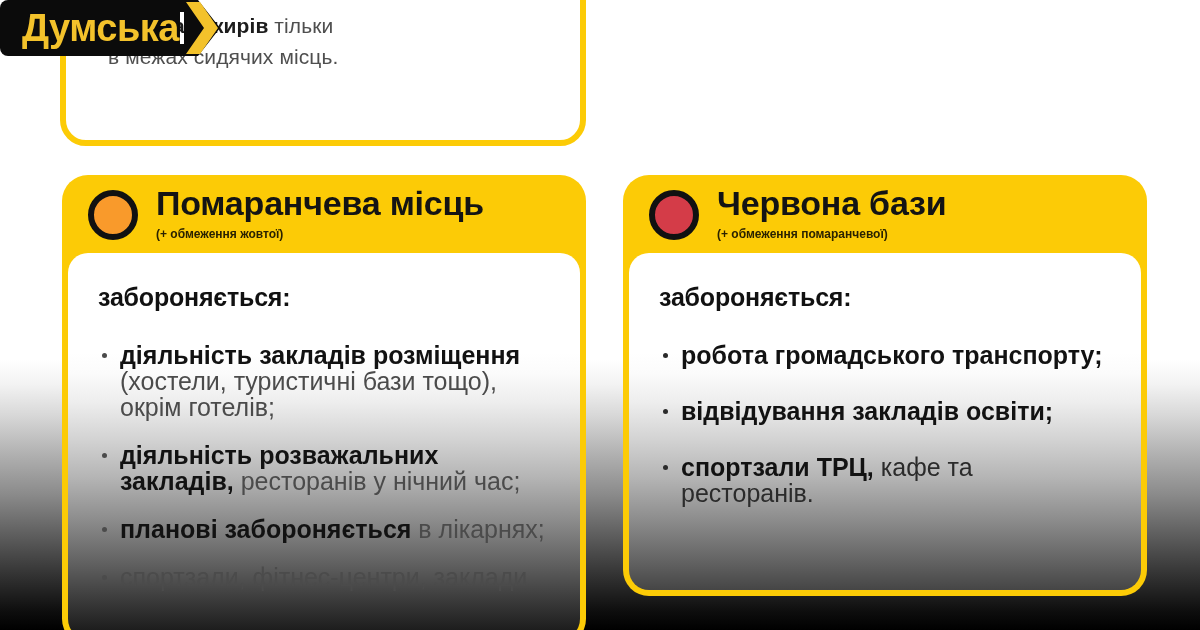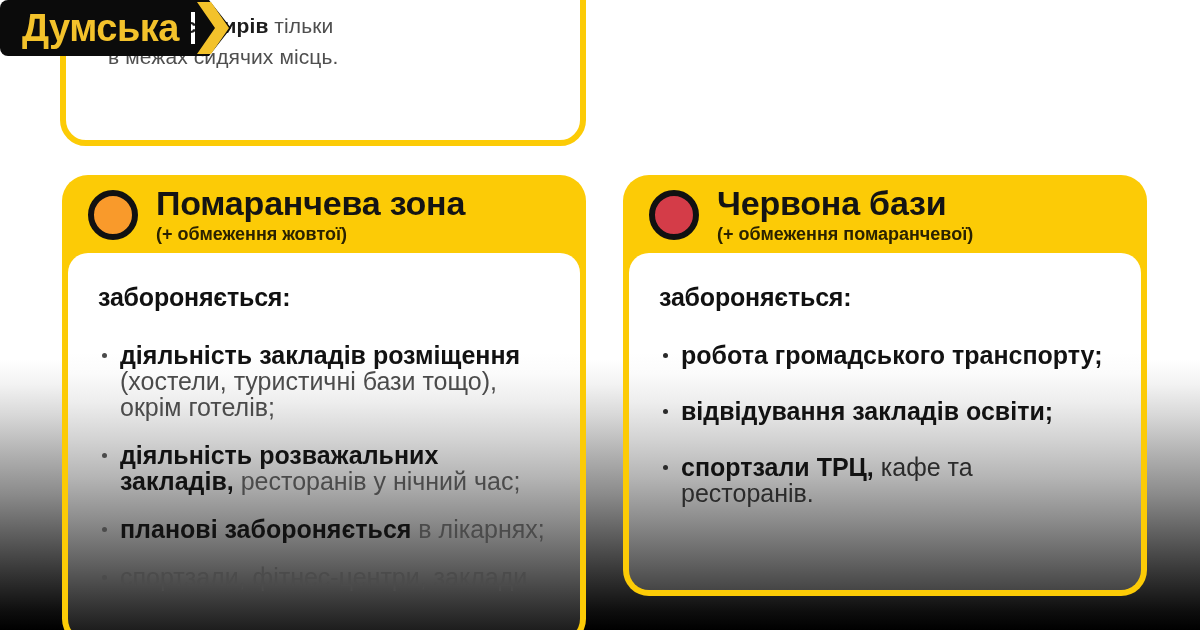--- a/index.html
+++ b/index.html
@@ -89,21 +89,21 @@
   .zone-titles { display:flex; flex-direction:column; justify-content:center; }
   .zone-title {
     font-size:34px;
     font-weight:700;
     color:#141414;
     line-height:36px;
     letter-spacing:-.2px;
     white-space:nowrap;
   }
   .zone-sub {
-    font-size:18px;
+    font-size:12px;
     font-weight:700;
     color:#2a2200;
     line-height:20px;
     margin-top:3px;
     white-space:nowrap;
   }
 
   
   .zone-body {
     position:absolute;
@@ -173,21 +173,21 @@
     align-items:center;
     z-index:9;
   }
   #logo .logo-plate {
     position:relative;
     height:56px;
     background:#0b0b0b;
     border-radius:8px 0 0 8px;
     display:flex;
     align-items:center;
-    padding:0 12px 0 22px;
+    padding:0 1px 0 22px;
   }
   #logo .logo-text {
     font-family:"Liberation Sans","DejaVu Sans",sans-serif;
     font-size:38px;
     font-weight:700;
     color:#F3C22B;
     line-height:40px;
     letter-spacing:-.5px;
   }
   #logo .logo-chevron {
@@ -208,21 +208,21 @@
     <div class="top-text">
       <b>…ня пасажирів</b><span> тільки</span><br>
       <span>в межах сидячих місць.</span>
     </div>
   </div>
 
   <div class="zone-card zone-left">
     <div class="zone-head">
       <div class="zone-dot dot-orange"></div>
       <div class="zone-titles">
-        <div class="zone-title">Помаранчева зона</div>
+        <div class="zone-title">Помаранчева місць</div>
         <div class="zone-sub">(+ обмеження жовтої)</div>
       </div>
     </div>
     <div class="zone-body">
       <div class="body-title">забороняється:</div>
       <ul class="zone-list">
         <li><b>діяльність закладів розміщення</b><span> (хостели, туристичні бази тощо), окрім готелів;</span></li>
         <li><b>діяльність розважальних закладів,</b><span> ресторанів у нічний час;</span></li>
         <li><b>планові забороняється</b><span> в лікарнях;</span></li>
         <li><b></b><span>спортзали, фітнес-центри, заклади</span></li>

